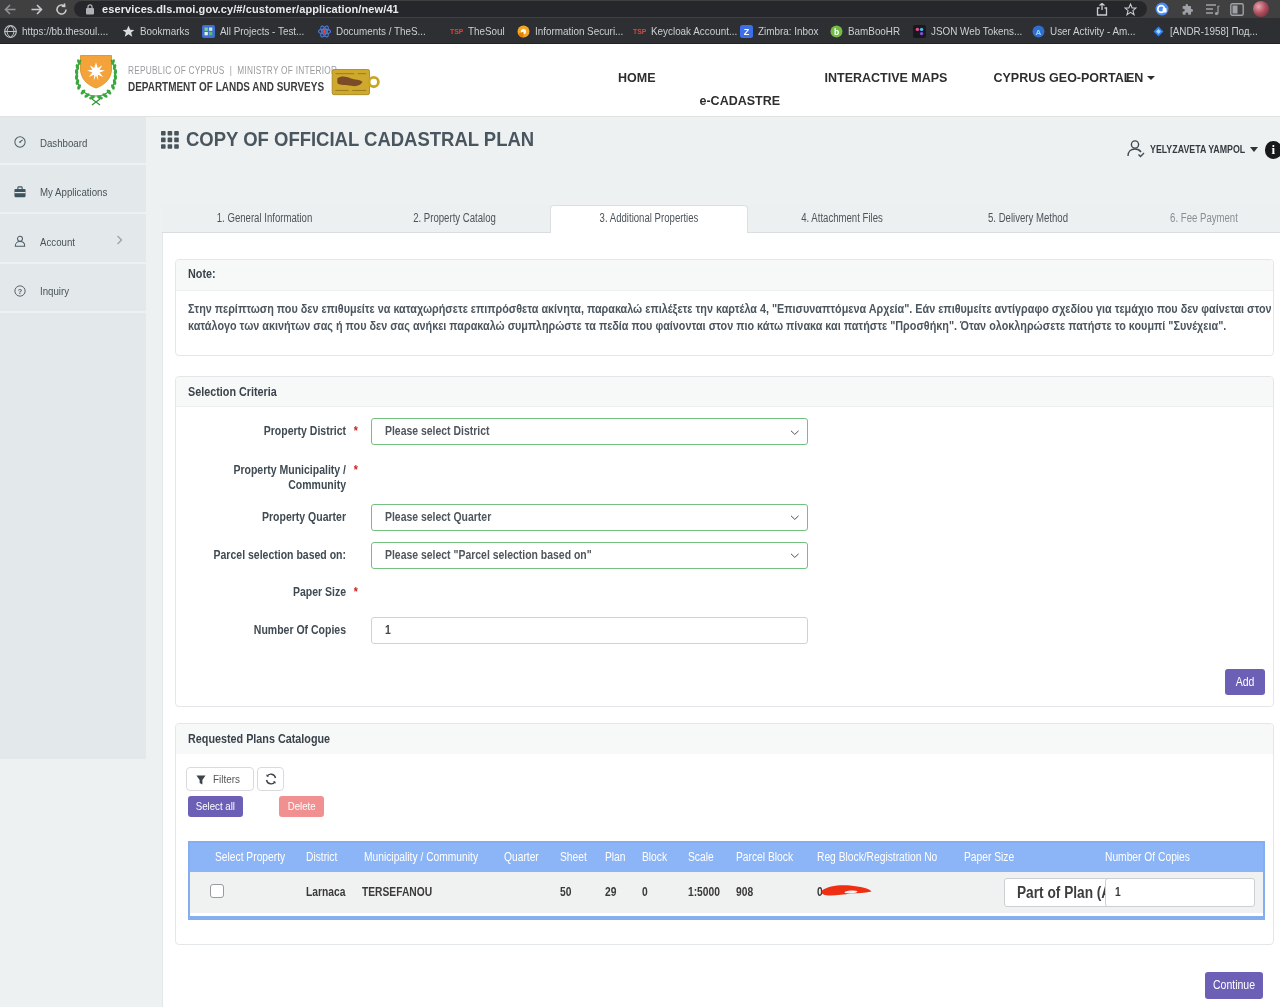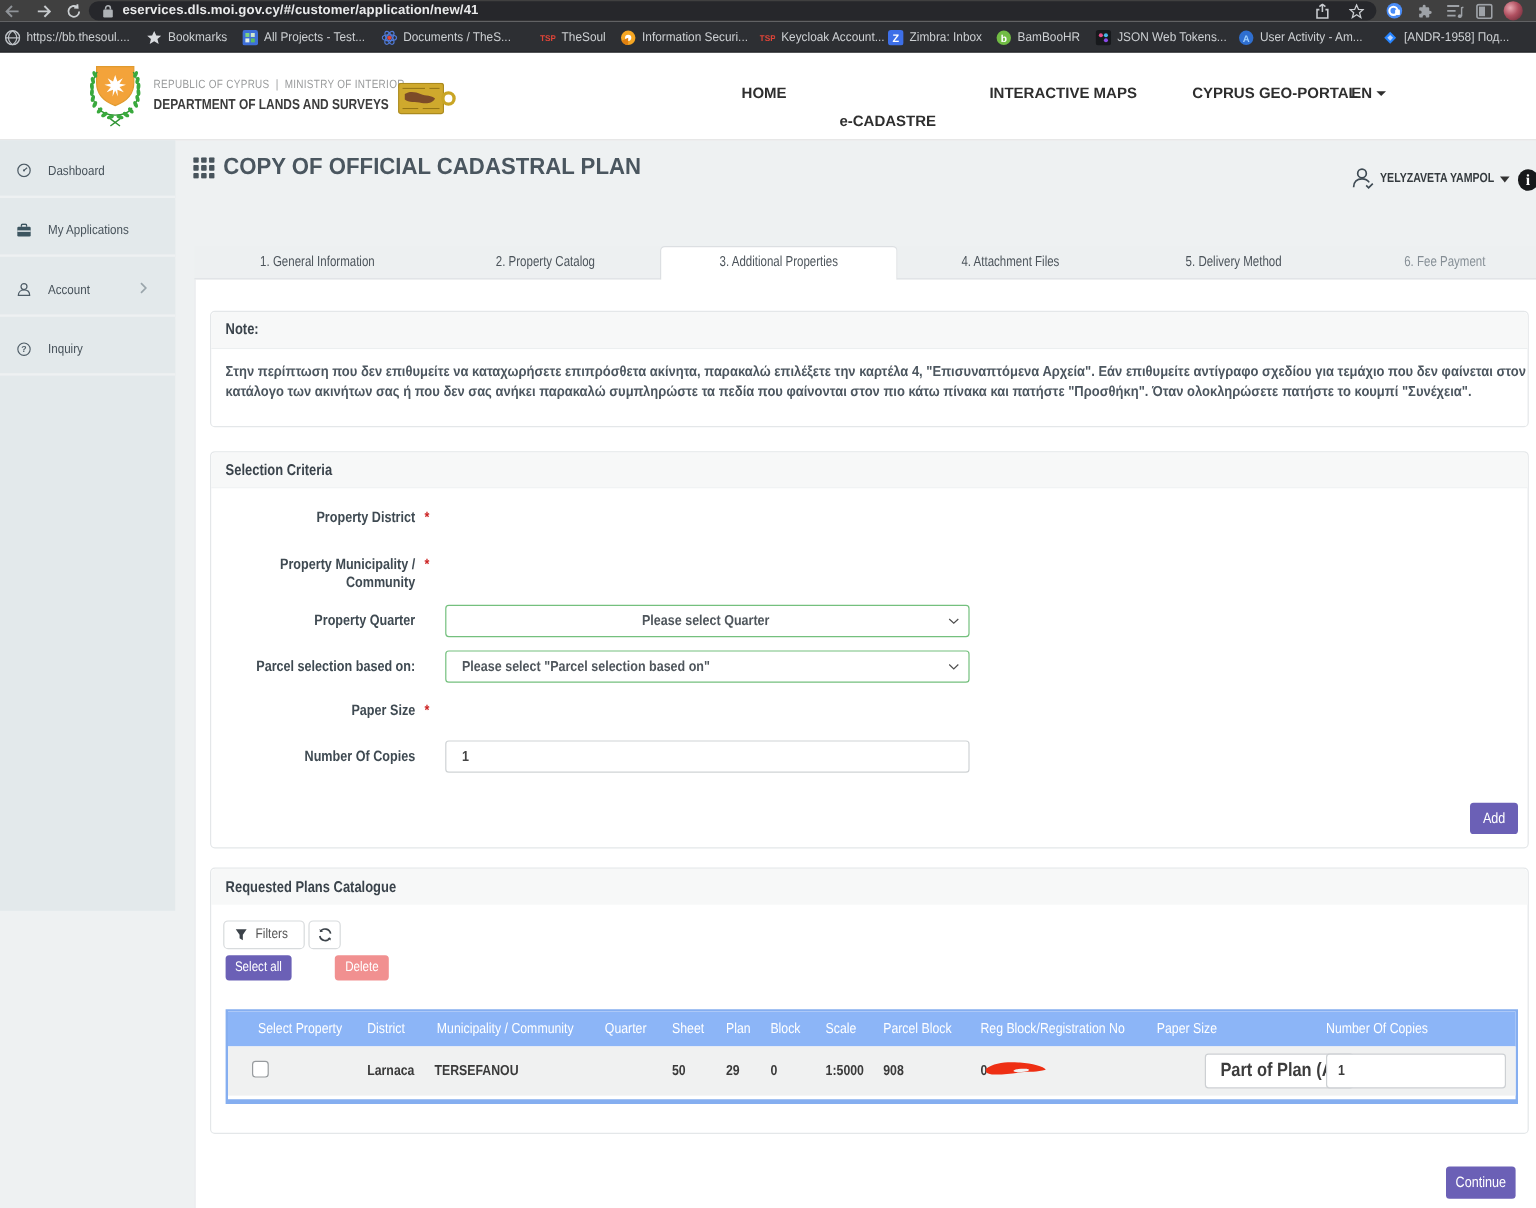--- a/index.html
+++ b/index.html
@@ -374,23 +374,26 @@
       <span>Note:</span>
     </div>
   <div class="abs" id="notetext">Στην περίπτωση που δεν επιθυμείτε να καταχωρήσετε επιπρόσθετα ακίνητα, παρακαλώ επιλέξετε την καρτέλα 4, "Επισυναπτόμενα Αρχεία". Εάν επιθυμείτε αντίγραφο σχεδίου για τεμάχιο που δεν φαίνεται στον<br>κατάλογο των ακινήτων σας ή που δεν σας ανήκει παρακαλώ συμπληρώστε τα πεδία που φαίνονται στον πιο κάτω πίνακα και πατήστε "Προσθήκη". Όταν ολοκληρώσετε πατήστε το κουμπί "Συνέχεια".</div>
 </div>
 
 <div class="card" id="selcard">
   <div class="cardhead">
       <span>Selection Criteria</span>
     </div>
   <div class="frmlabel" style="right:927px;top:46.8px;">Property District<span class="req">*</span></div>
+  <div class="sel" style="top:41.1px;"><i>Please select District</i><span class="chev"><svg width="10" height="6" viewBox="0 0 10 6">
+          <path d="M1 0.8 L4.8 4.4 L8.6 0.8" stroke="#4f4f4f" stroke-width="1" fill="none"></path>
+        </svg></span></div>
   <div class="frmlabel" style="right:927px;top:85.5px;">Property Municipality /<span class="req">*</span><br>Community</div>
   <div class="frmlabel" style="right:927px;top:132.7px;">Property Quarter</div>
-  <div class="sel" style="top:126.9px;text-align:center;"><i>Please select Quarter</i><span class="chev"><svg width="10" height="6" viewBox="0 0 10 6">
+  <div class="sel" style="top:126.9px;"><i>Please select Quarter</i><span class="chev"><svg width="10" height="6" viewBox="0 0 10 6">
           <path d="M1 0.8 L4.8 4.4 L8.6 0.8" stroke="#4f4f4f" stroke-width="1" fill="none"></path>
         </svg></span></div>
   <div class="frmlabel" style="right:927px;top:170.7px;">Parcel selection based on:</div>
   <div class="sel" style="top:164.9px;"><i>Please select "Parcel selection based on"</i><span class="chev"><svg width="10" height="6" viewBox="0 0 10 6">
           <path d="M1 0.8 L4.8 4.4 L8.6 0.8" stroke="#4f4f4f" stroke-width="1" fill="none"></path>
         </svg></span></div>
   <div class="frmlabel" style="right:927px;top:207.9px;">Paper Size<span class="req">*</span></div>
   <div class="frmlabel" style="right:927px;top:245.5px;">Number Of Copies</div>
   <div class="inp" style="top:239.7px;"><i>1</i></div>
   <div class="btn" id="addbtn"><i>Add</i></div>

